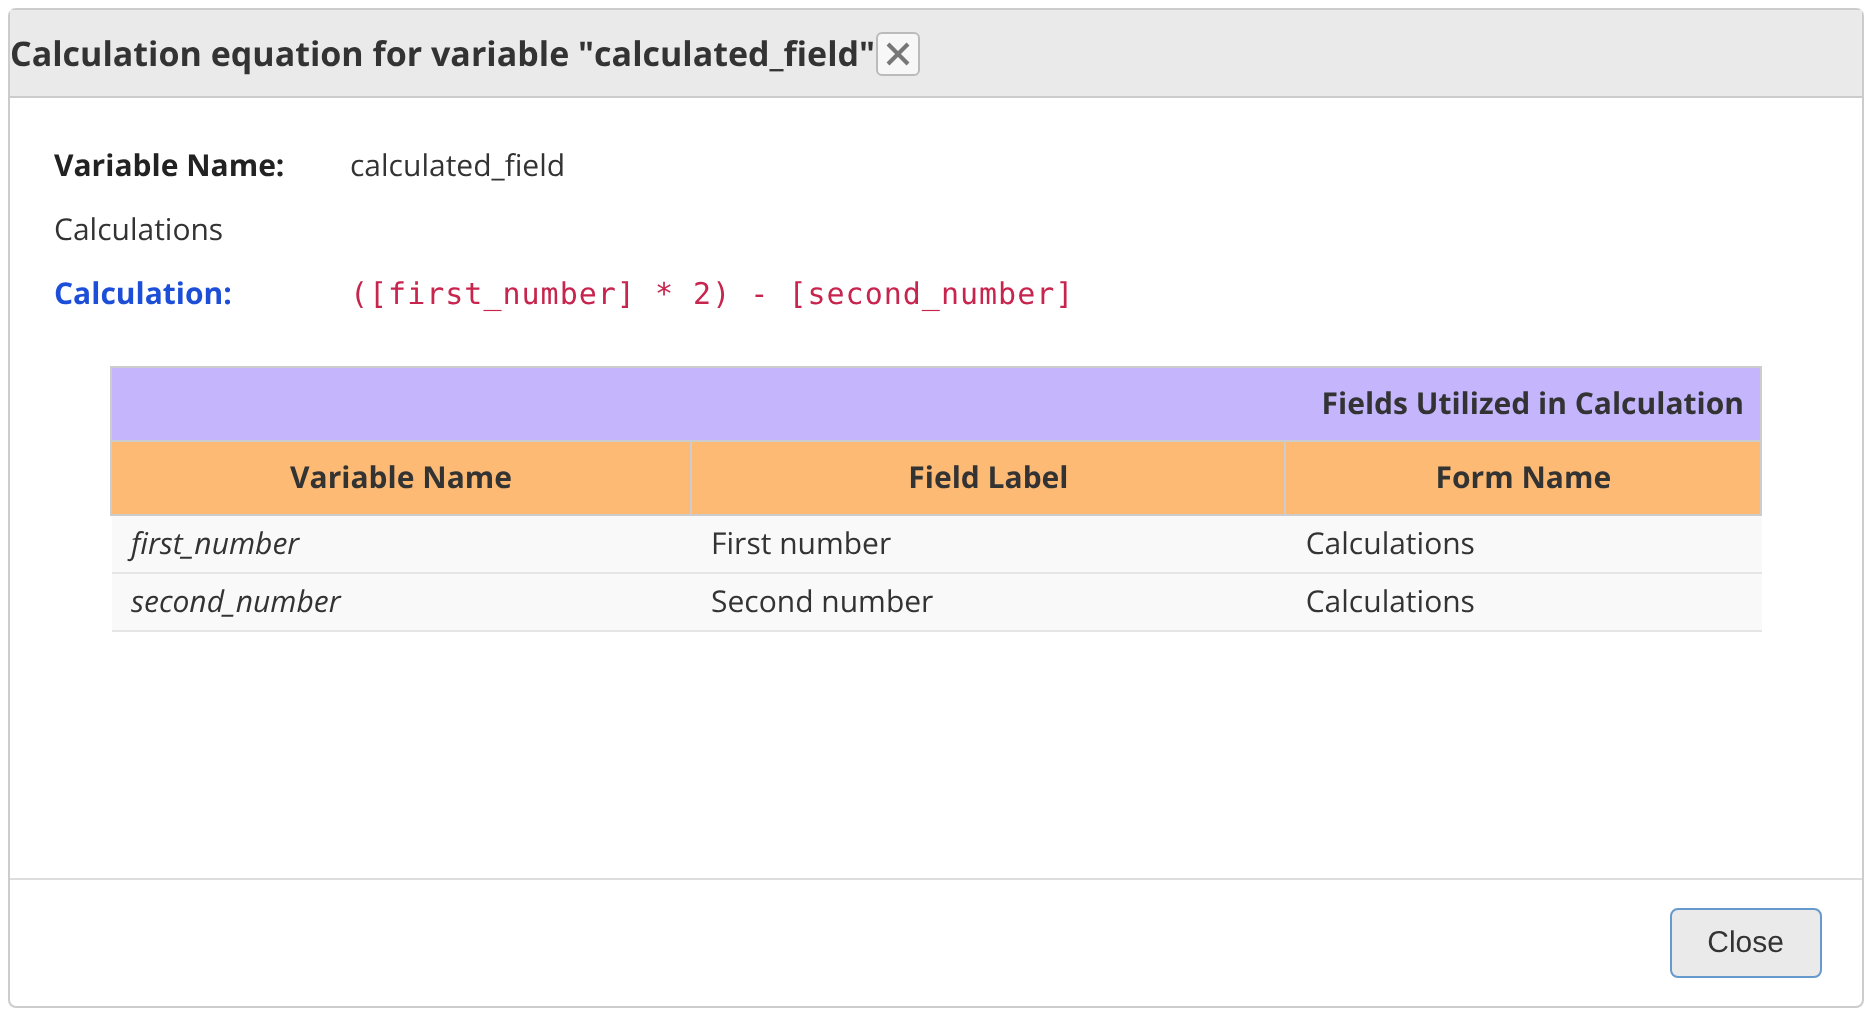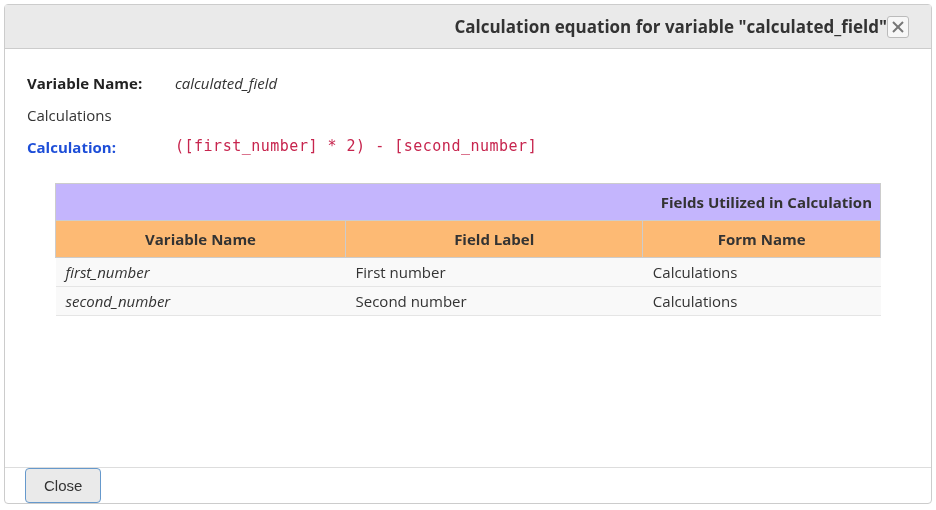--- a/index.html
+++ b/index.html
@@ -17,23 +17,23 @@
       border-radius: 4px;
       margin: 4px;
       background: #fff;
       height: 500px;
       display: flex;
       flex-direction: column;
     }
     .dialog-header {
       background: #eaeaea;
       border-bottom: 1px solid #ccc;
-      padding: 10px 22px;
+      padding: 10px 0;
       display: flex;
-      justify-content: flex-end;
+      justify-content: flex-start;
       align-items: center;
     }
     .dialog-title {
       font-weight: 700;
       font-size: 17px;
       color: #333;
     }
     .close-x {
       width: 22px;
       height: 22px;
@@ -49,29 +49,30 @@
       align-items: center;
       justify-content: center;
     }
     .dialog-body {
       padding: 18px 22px;
       flex: 1;
     }
     .info-row {
       display: flex;
       padding: 6px 0;
+      align-items: center;
     }
     .info-key {
       font-weight: 700;
       min-width: 148px;
       color: #222;
     }
     .info-key.calc { color: #1d4ed8; }
     .info-val { color: #333; }
-    .info-val.varname { font-style: italic; }
+    .info-val.varname { }
     .info-val.mono {
       font-family: Menlo, Consolas, monospace;
       color: #c7254e;
       letter-spacing: 0.5px;
       font-size: 15px;
     }
     .fields-box {
       margin: 20px 28px 0 28px;
     }
     .fields-caption {
@@ -100,22 +101,23 @@
       border-left: none;
       border-right: none;
       padding: 4px 10px;
       background: #f9f9f9;
       font-size: 15px;
     }
     table.fields tr:first-child td { border-top: 1px solid #ccc; }
     .var-cell { font-style: italic; padding-left: 14px; }
     .dialog-footer {
       border-top: 1px solid #ddd;
-      padding: 0 20px;
+      padding: 14px 20px;
       display: flex;
+      justify-content: flex-end;
     }
     .btn-close {
       padding: 8px 18px;
       font-size: 15px;
       color: #333;
       background: #eaeaea;
       border: 1px solid #6699cc;
       border-radius: 4px;
       cursor: pointer;
     }

